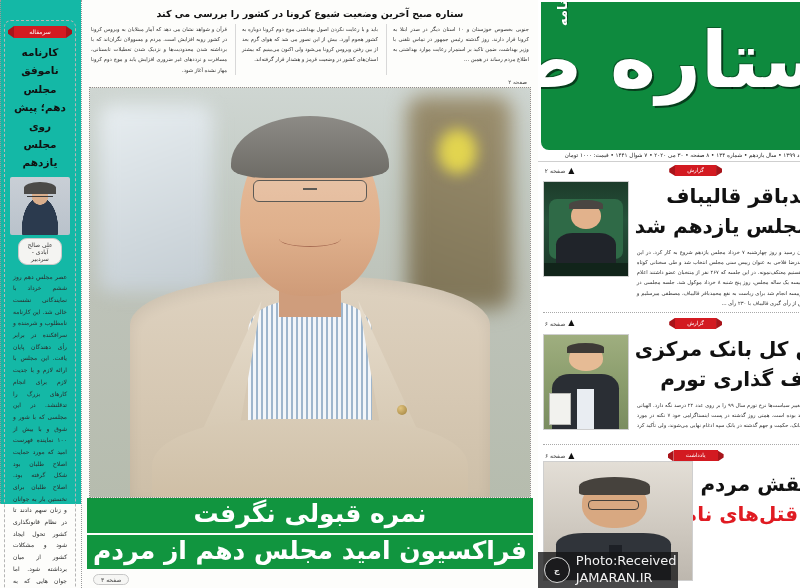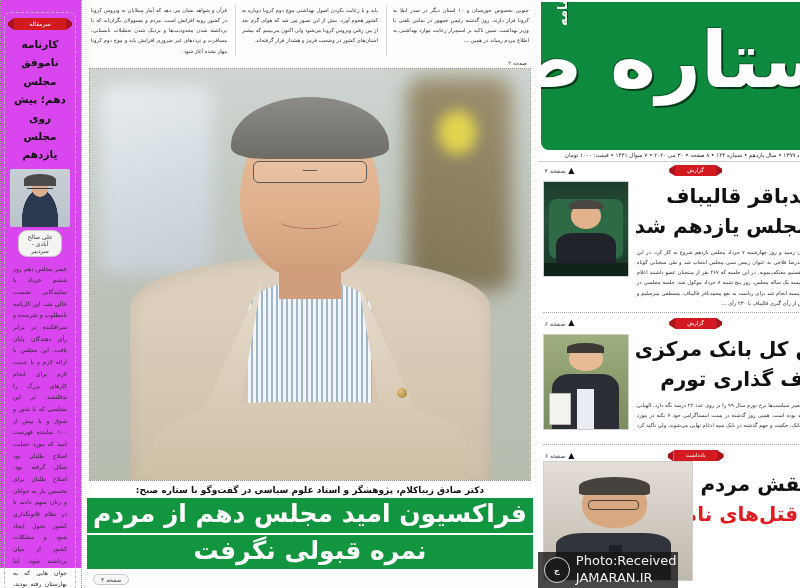--- a/index.html
+++ b/index.html
@@ -13,24 +13,24 @@
   .page {
     position: relative;
     width: 800px; height: 588px;
     background: #fdfdfb;
     display: flex;
     flex-direction: row-reverse;
   }
 
   
   .right-rail {
-    width: 160px; height: 568px;
-    background: #d946ef;
-    position: relative;
-    padding: 12px 5px 0 3px;
+    width: 160px; height: 504px;
+    background: #14b8a6;
+    position: relative;
+    padding: 20px 5px 0 3px;
     border-left: 1px dotted #9a9a9a;
   }
   .rail-inner {
     border: 1px dashed #b5b5b5;
     border-radius: 7px;
     height: 580px;
     padding: 5px 5px 0 5px;
     position: relative;
     overflow: hidden;
   }
@@ -357,20 +357,21 @@
         <div class="hair"></div>
         <div class="glasses"></div>
       </div>
       <div class="rail-byline">علی صالح آبادی - سردبیر</div>
       <div class="rail-body">عصر مجلس دهم روز ششم خرداد با نمایندگانی نشست خالی شد. این کارنامه نامطلوب و شرمنده و سرافکنده در برابر رأی دهندگان پایان یافت. این مجلس با ارائه لازم و با جدیت لازم برای انجام کارهای بزرگ را تدقلنشد. در این مجلسی که با شور و شوق و با بیش از ۱۰۰ نماینده فهرست امید که مورد حمایت اصلاح طلبان بود شکل گرفته بود. اصلاح طلبان برای نخستین بار به جوانان و زنان سهم دادند تا در نظام قانونگذاری کشور تحول ایجاد شود و مشکلات کشور از میان برداشته شود. اما جوان هایی که به بهارستان رفته بودند، به جای احترام به بزرگترها با تصویب قانون منع به کارگیری بازنشستگان، آن ها را خانه نشین کردند. این قانون ابته گروه پاساژی بود و چون آن ها رأی لازم را نداشتند از طریق اتحاد با جوان های فراکسیون امید به هدف خود رسیدند و در واقع امیدی ها در زمین بازاری هنا بازی کردند. رئیس فراکسیون امید، معاون اول رئیس جمهور سید محمد علیخانی بود و نائب رئیس مجلس هم در نهایت احمد دولت...</div>
     </div>
   </aside>
 
   <main class="center">
 
+    <div class="kicker">ستاره صبح آخرین وضعیت شیوع کرونا در کشور را بررسی می کند</div>
 
 
     <div class="lead-cols">
       <div class="col">قرآن و شواهد نشان می دهد که آمار مبتلایان به ویروس کرونا در کشور روبه افزایش است. مردم و مسوولان نگران‌اند که با برداشته شدن محدودیت‌ها و نزدیک شدن تعطیلات تابستانی، مسافرت و تردد‌های غیر ضروری افزایش یابد و موج دوم کرونا مهار نشده آغاز شود.</div>
       <div class="col sep">باید و با رعایت نکردن اصول بهداشتی موج دوم کرونا دوباره به کشور هجوم آورد. بیش از این تصور می شد که هوای گرم بعد از بین رفتن ویروس کرونا می‌شود ولی اکنون می‌بینیم که بیشتر استان‌های کشور در وضعیت قرمز و هشدار قرار گرفته‌اند.</div>
       <div class="col sep">جنوبی بخصوص خوزستان و ۱۰ استان دیگر در صدر ابتلا به کرونا قرار دارند. روز گذشته رئیس جمهور در تماس تلفنی با وزیر بهداشت، ضمن تاکید بر استمرار رعایت موارد بهداشتی به اطلاع مردم رساند در همین ...</div>
     </div>
     <div class="page-ref-sm">صفحه ۲</div>
 
     <div class="hero-wrap">
@@ -387,25 +388,24 @@
           <div class="sub-head"></div>
           <div class="sub-hair"></div>
           <div class="sub-glasses"></div>
           <div class="sub-smile"></div>
           <div class="sub-arms"></div>
           <div class="sub-button"></div>
         </div>
       </div>
     </div>
 
-    <div class="caption-line">دکتر صادق زیباکلام، پژوهشگر و استاد علوم سیاسی در گفت‌وگو با ستاره صبح:</div>
 
     <div class="green-band-wrap">
+      <div class="green-band">نمره قبولی نگرفت</div>
       <div class="green-band">فراکسیون امید مجلس دهم از مردم</div>
-      <div class="green-band">نمره قبولی نگرفت</div>
     </div>
 
     <div class="center-footer">
       <span class="page-chip">صفحه ۳</span>
     </div>
   </main>
 
   <section class="left-col">
 
     <div class="masthead">

